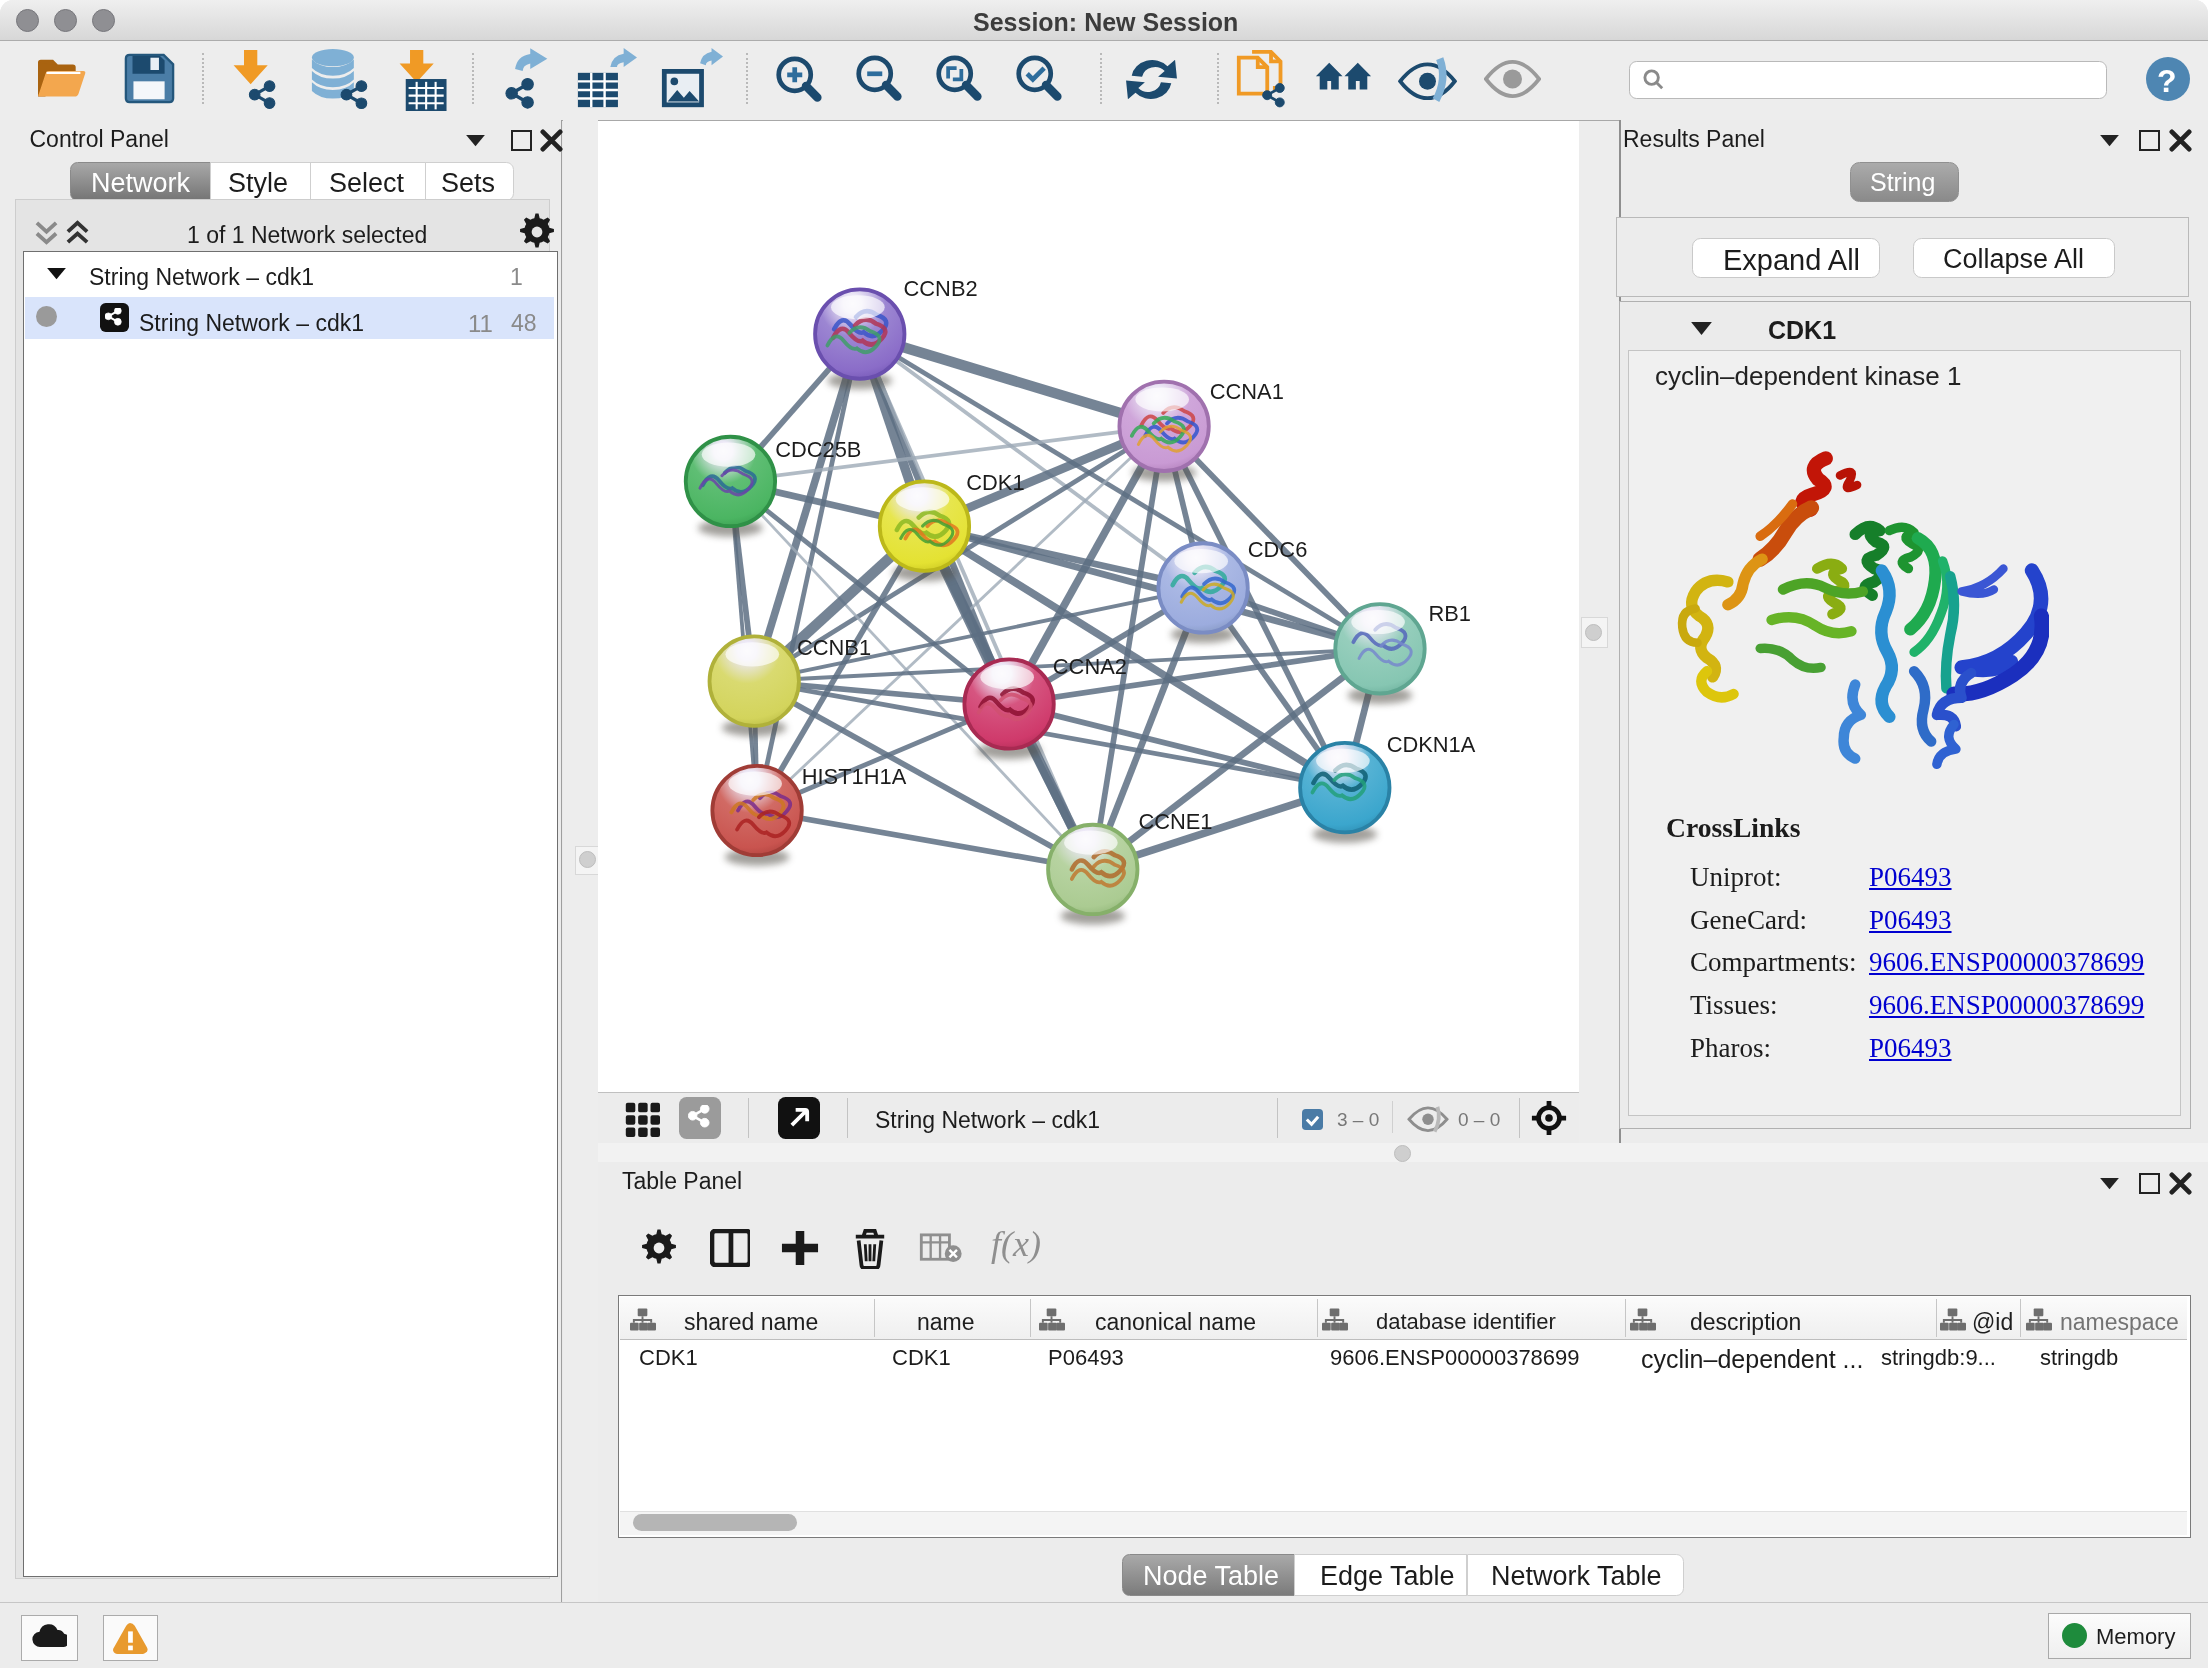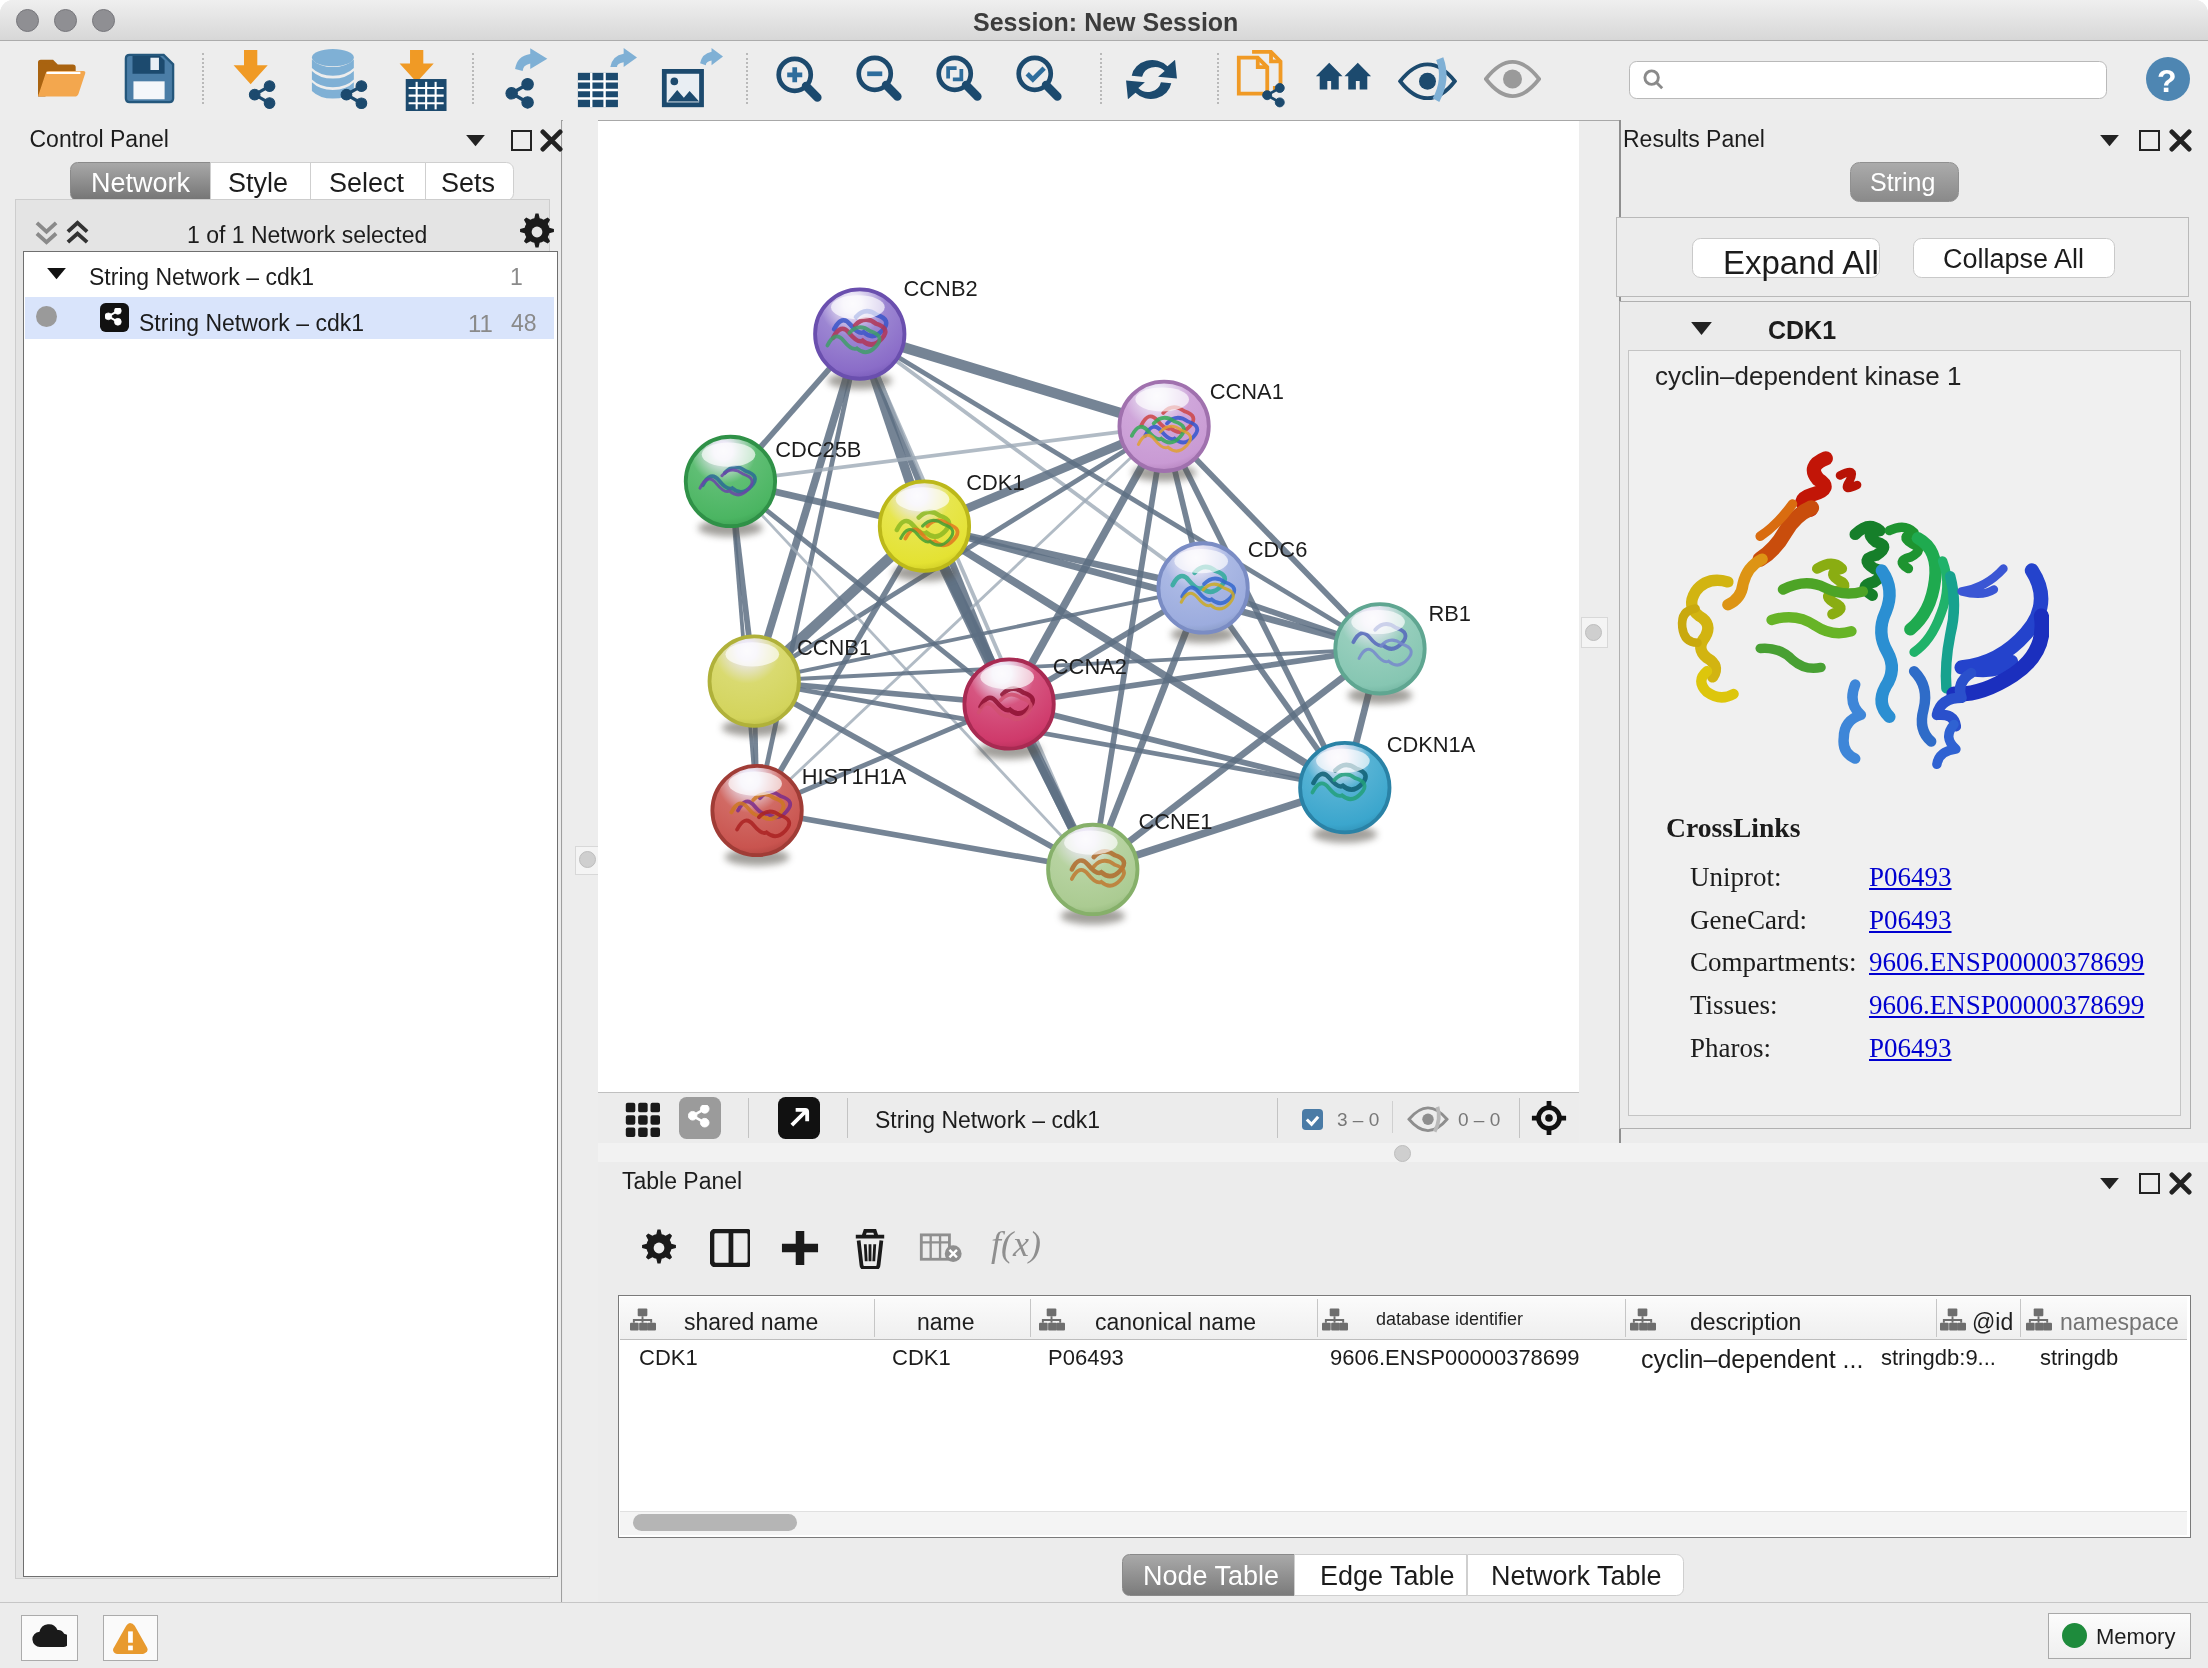--- a/index.html
+++ b/index.html
@@ -516,21 +516,21 @@
       <path d="M1,2 L21,2 L11,14 Z" fill="#222"></path>
     </svg>
 <div class="abs" style="left:2139px;top:130px;width:17px;height:17px;border:2.9px solid #222"></div>
 <svg style="position:absolute;left:2169px;top:129px" width="23" height="23" viewBox="0 0 24 24">
       <path d="M3,3 L21,21 M21,3 L3,21" stroke="#222" stroke-width="5" stroke-linecap="round"></path>
     </svg>
 <div class="abs" style="left:1850px;top:162px;width:107px;height:38px;background:linear-gradient(#ababab,#8a8a8a);border-radius:9.5px;border:1px solid #909090"></div>
 <div class="t" style="left:1870px;top:168px;font-size:25px;color:#fff">String</div>
 <div class="abs" style="left:1616px;top:217px;width:571px;height:78px;background:#ececec;border:1.9px solid #b9b9b9"></div>
 <div class="abs" style="left:1692px;top:238px;width:186px;height:38px;background:#fff;border:1.9px solid #c9c9c9;border-radius:8.6px"></div>
-<div class="t" style="left:1723px;top:244px;font-size:33px">Expand All</div>
+<div class="t" style="left:1723px;top:244px;font-size:29px">Expand All</div>
 <div class="abs" style="left:1913px;top:238px;width:200px;height:38px;background:#fff;border:1.9px solid #c9c9c9;border-radius:8.6px"></div>
 <div class="t" style="left:1943px;top:244px;font-size:27px">Collapse All</div>
 <div class="abs" style="left:1619px;top:301px;width:570px;height:826px;background:#ebebeb;border:1.9px solid #b0b0b0"></div>
 <svg style="position:absolute;left:1690px;top:320px" width="23" height="17" viewBox="0 0 24 18">
       <path d="M1,2 L23,2 L12,16 Z" fill="#222"></path>
     </svg>
 <div class="t" style="left:1768px;top:316px;font-size:25px;font-weight:700">CDK1</div>
 <div class="abs" style="left:1628px;top:350px;width:551px;height:764px;background:#f0f0f0;border:1px solid #c4c4c4"></div>
 <div class="t" style="left:1655px;top:361px;font-size:26px;color:#222">cyclin–dependent kinase 1</div>
 <svg style="position:absolute;left:1669px;top:447px" width="380" height="323" viewBox="0 0 400 340">
@@ -632,21 +632,21 @@
 <div class="abs" style="left:1317px;top:1299px;width:0;height:38px;border-left:1.9px solid #c6c6c6"></div>
 <svg style="position:absolute;left:1322px;top:1307px" width="26" height="25" viewBox="0 0 27 25">
       <g fill="#6e6e6e">
         <rect x="8" y="1" width="10" height="8" rx="1"></rect>
         <rect x="0" y="16" width="9" height="8" rx="1"></rect>
         <rect x="9.5" y="16" width="9" height="8" rx="1"></rect>
         <rect x="18" y="16" width="9" height="8" rx="1"></rect>
         <path d="M13,9 l0,4 M4,16 l0,-3 l18,0 l0,3 M13,13 l0,3" stroke="#6e6e6e" stroke-width="2" fill="none"></path>
       </g>
     </svg>
-<div class="t" style="left:1376px;top:1309px;font-size:18px;color:#1e1e1e">database identifier</div>
+<div class="t" style="left:1376px;top:1309px;font-size:22px;color:#1e1e1e">database identifier</div>
 <div class="abs" style="left:1625px;top:1299px;width:0;height:38px;border-left:1.9px solid #c6c6c6"></div>
 <svg style="position:absolute;left:1630px;top:1307px" width="26" height="25" viewBox="0 0 27 25">
       <g fill="#6e6e6e">
         <rect x="8" y="1" width="10" height="8" rx="1"></rect>
         <rect x="0" y="16" width="9" height="8" rx="1"></rect>
         <rect x="9.5" y="16" width="9" height="8" rx="1"></rect>
         <rect x="18" y="16" width="9" height="8" rx="1"></rect>
         <path d="M13,9 l0,4 M4,16 l0,-3 l18,0 l0,3 M13,13 l0,3" stroke="#6e6e6e" stroke-width="2" fill="none"></path>
       </g>
     </svg>

